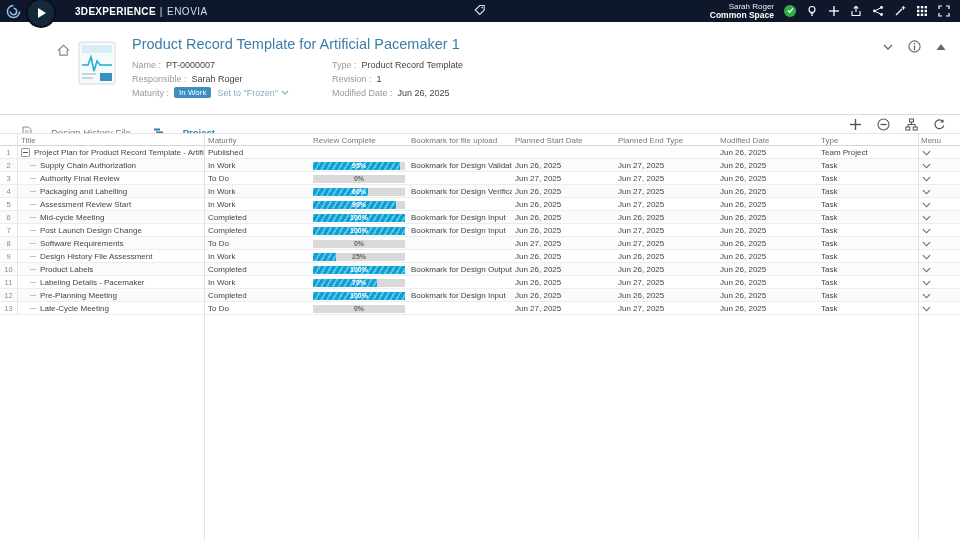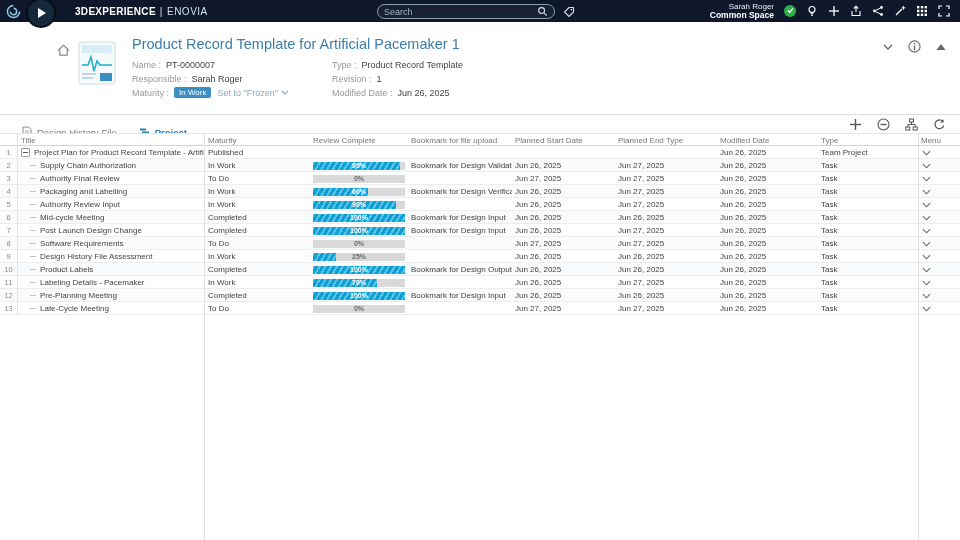--- a/index.html
+++ b/index.html
@@ -49,21 +49,21 @@
   .lbl::after { content:"\00a0 : \00a0"; color:#999; }
   .val { color:#444; }
   .badge { background:#3a8fc0; color:#fff; font-size:8px; padding:1px 5px;
     border-radius:2px; margin-right:6px; }
   .setlink { color:#8aa9bc; cursor:pointer; display:flex; align-items:center; gap:3px; }
   .hicons { position:absolute; right:14px; top:18px; display:flex; gap:15px; align-items:center; }
 
   
   .tabs { height:23px; border-bottom:1px solid #dcdcdc; display:flex;
     align-items:stretch; padding-left:12px; gap:2px; }
-  .tab { display:flex; align-items:center; gap:5px; padding:0 10px;
+  .tab { display:flex; align-items:center; gap:19px; padding:0 10px;
     font-size:9.5px; color:#787878; cursor:pointer; white-space:nowrap;margin-top:40px; }
   .tab.active { color:#2f7dab; box-shadow:inset 0 -3px 0 #2f7dab; font-weight:bold; }
 
   
   .toolbar { height:18px; display:flex; justify-content:flex-end; align-items:center;
     gap:15px; padding-right:14px; }
   .tool { display:flex; align-items:center; cursor:pointer; }
 
   
   .table-area { position:relative; height:407px; overflow:hidden; }
@@ -111,27 +111,20 @@
   <div class="compass">
     <span class="play"></span>
   </div>
   <div class="brand">
     <span class="b">3DEXPERIENCE</span>
     <span class="p">|</span>
     <span class="p">ENOVIA</span>
   </div>
 
   <div class="searchwrap">
-    <div class="searchpill">
-      <input placeholder="Search" style="">
-      <svg width="11" height="11" viewBox="0 0 12 12">
-          <circle cx="5" cy="5" r="3.2" fill="none" stroke="#cfe3f0" stroke-width="1.2"></circle>
-          <line x1="7.6" y1="7.6" x2="10.6" y2="10.6" stroke="#cfe3f0" stroke-width="1.2"></line>
-        </svg>
-    </div>
     <svg width="12" height="12" viewBox="0 0 12 12">
         <path d="M1.5 6 L6 1.5 H10.5 V6 L6 10.5 Z" fill="none" stroke="#cfe3f0" stroke-width="1.1"></path>
         <circle cx="8.4" cy="3.6" r="0.9" fill="#cfe3f0"></circle>
       </svg>
   </div>
 
   <div class="tbright">
     <div class="userblock">
       <div class="uname">Sarah Roger</div>
       <div class="uspace">Common Space</div>
@@ -441,21 +434,21 @@
             <polyline points="1,1 5,5 9,1" fill="none" stroke="#666" stroke-width="1.2"></polyline>
           </svg>
       </div>
     </div>
 
     <div class="trow">
       <div class="cell num">5</div>
       <div class="cell titlecell child">
 
         <span class="dash"></span>
-        <span>Authority Review Input</span>
+        <span>Assessment Review Start</span>
       </div>
       <div class="cell">In Work</div>
       <div class="cell pcell">
         <div class="pbar">
           <div class="pfill" style="width: 90%;"></div>
           <div class="plabel">90%</div>
         </div>
       </div>
       <div class="cell"></div>
       <div class="cell">Jun 26, 2025</div>

